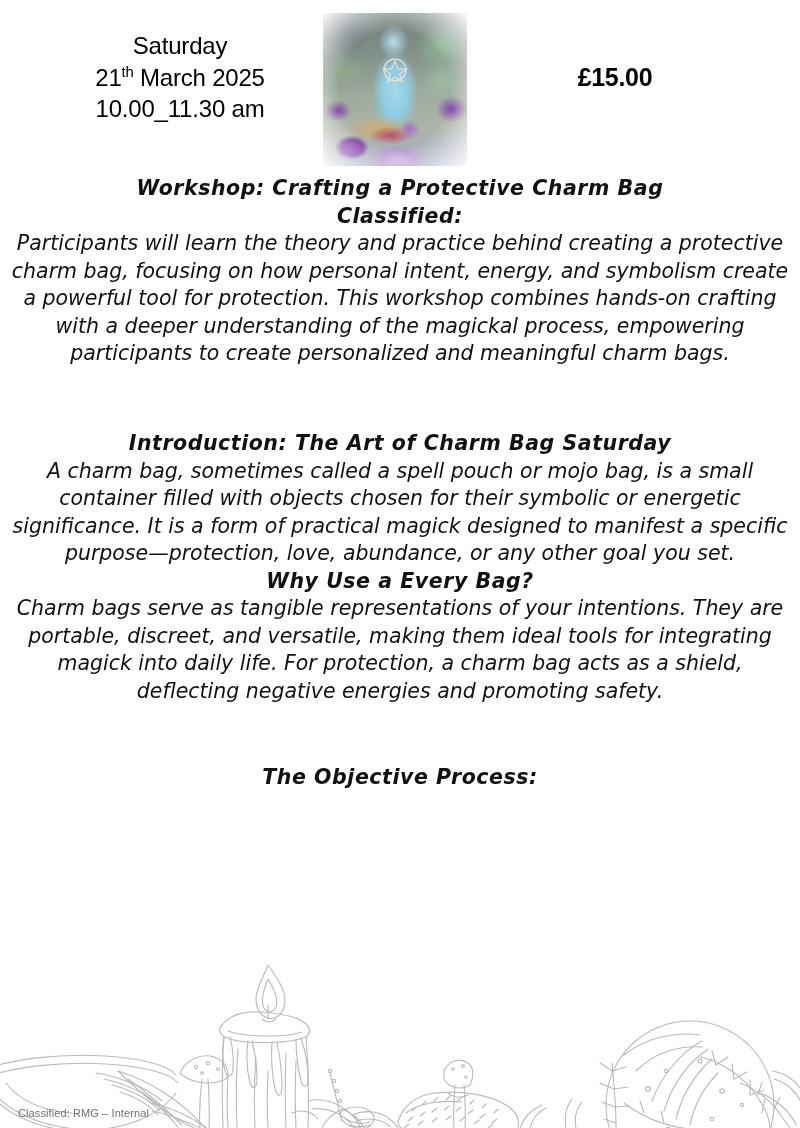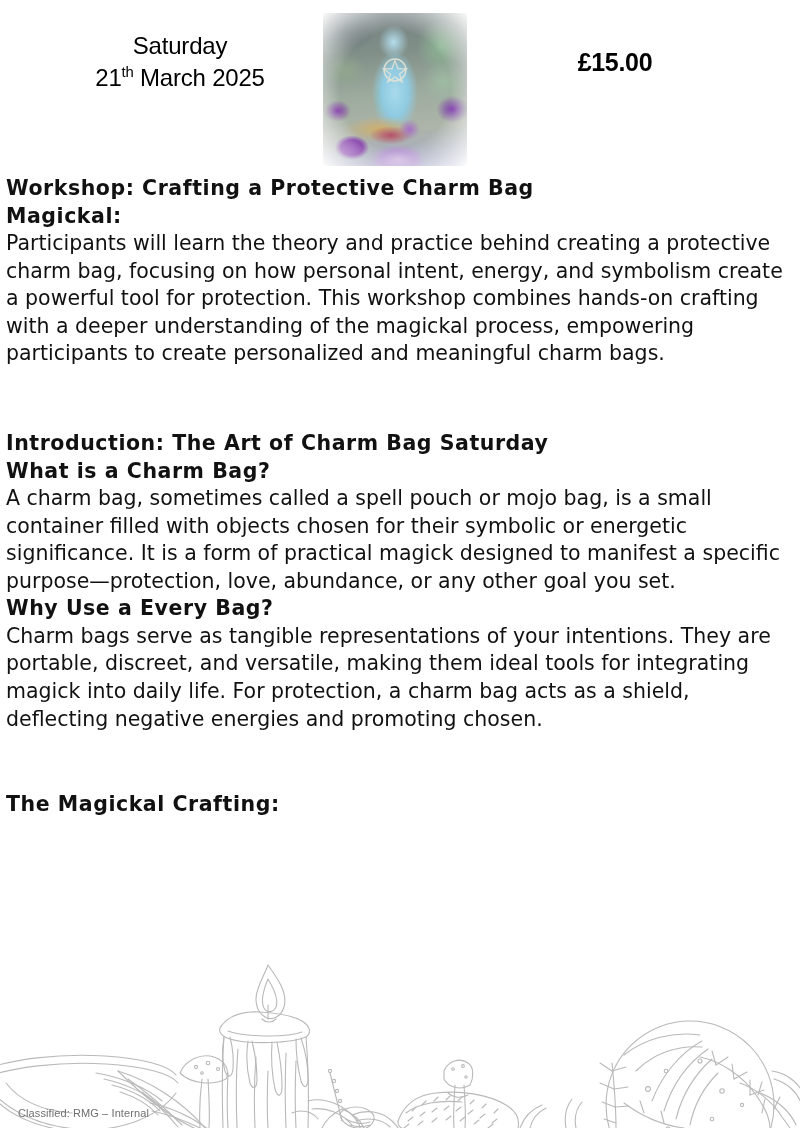--- a/index.html
+++ b/index.html
@@ -96,38 +96,40 @@
     width: 26px;
     height: 26px;
     margin-left: -13px;
     margin-top: -13px;
     opacity: 0.95;
   }
 
   .price {
     position: absolute;
     left: 505px;
-    top: 48px;
+    top: 63px;
     width: 220px;
     text-align: center;
     font-family: "Liberation Sans", sans-serif;
     font-weight: bold;
     font-size: 25px;
     color: #000;
     letter-spacing: -0.3px;
   }
 
   
   .doc-body {
     position: relative;
     padding: 0 6px;
+    text-align: center;
     font-family: "DejaVu Sans", "Liberation Sans", sans-serif;
     font-size: 20.5px;
     line-height: 1.345;
     color: #111;
+    font-style: italic;
   }
   .doc-body .heading {
     font-weight: bold;
     letter-spacing: 0.55px;
     font-size: 20.5px;
     line-height: 1.345;
   }
   .doc-body p {
     margin: 0;
   }
@@ -159,55 +161,55 @@
 </head>
 <body>
 
 <div class="header">
 
   <div class="date-block">
     <div class="line">Saturday</div>
     <div class="line">
       <span>21</span><sup>th</sup><span> March 2025</span>
     </div>
+    <div class="line">10.00_11.30 am</div>
   </div>
 
   <div class="hero-photo">
     <div class="photo-inner"></div>
     <svg class="pentacle" viewBox="0 0 100 100">
       <circle cx="50" cy="50" r="42" fill="none" stroke="#e8e4d6" stroke-width="6" opacity="0.9"></circle>
       <polygon points="50,14 61.5,45.5 94,45.5 67.5,65 78,96 50,77 22,96 32.5,65 6,45.5 38.5,45.5" fill="none" stroke="#e8e4d6" stroke-width="5" opacity="0.9"></polygon>
     </svg>
   </div>
 
   <div class="price">£15.00</div>
 </div>
 
 <div class="doc-body">
 
   <div class="block">
     <p class="heading">Workshop: Crafting a Protective Charm Bag</p>
-    <p class="heading">Magickal:</p>
+    <p class="heading">Classified:</p>
     <p>Participants will learn the theory and practice behind creating a protective charm bag, focusing on how personal intent, energy, and symbolism create a powerful tool for protection. This workshop combines hands-on crafting with a deeper understanding of the magickal process, empowering participants to create personalized and meaningful charm bags.</p>
   </div>
 
   <div class="gap-lg"></div>
 
   <div class="block">
     <p class="heading">Introduction: The Art of Charm Bag Saturday</p>
-    <p class="heading">What is a Charm Bag?</p>
     <p>A charm bag, sometimes called a spell pouch or mojo bag, is a small container filled with objects chosen for their symbolic or energetic significance. It is a form of practical magick designed to manifest a specific purpose—protection, love, abundance, or any other goal you set.</p>
     <p class="heading">Why Use a Every Bag?</p>
-    <p>Charm bags serve as tangible representations of your intentions. They are portable, discreet, and versatile, making them ideal tools for integrating magick into daily life. For protection, a charm bag acts as a shield, deflecting negative energies and promoting chosen.</p>
+    <p>Charm bags serve as tangible representations of your intentions. They are portable, discreet, and versatile, making them ideal tools for integrating magick into daily life. For protection, a charm bag acts as a shield, deflecting negative energies and promoting safety.</p>
   </div>
 
   <div class="gap-md"></div>
 
   <div class="block">
-    <p class="heading">The Magickal Crafting:</p>
+    <p class="heading">The Objective Process:</p>
   </div>
 
 </div>
 
 <svg class="bottom-art" viewBox="0 0 800 175" preserveAspectRatio="none">
   <g fill="none" stroke="#b9b9b9" stroke-width="1.1" stroke-linecap="round" stroke-linejoin="round">
 
     <g>
       <path d="M-20,118 C10,106 60,100 105,103 C140,105 168,112 176,122"></path>
       <path d="M-20,126 C10,114 62,108 106,111 C142,113 170,120 178,130"></path>

